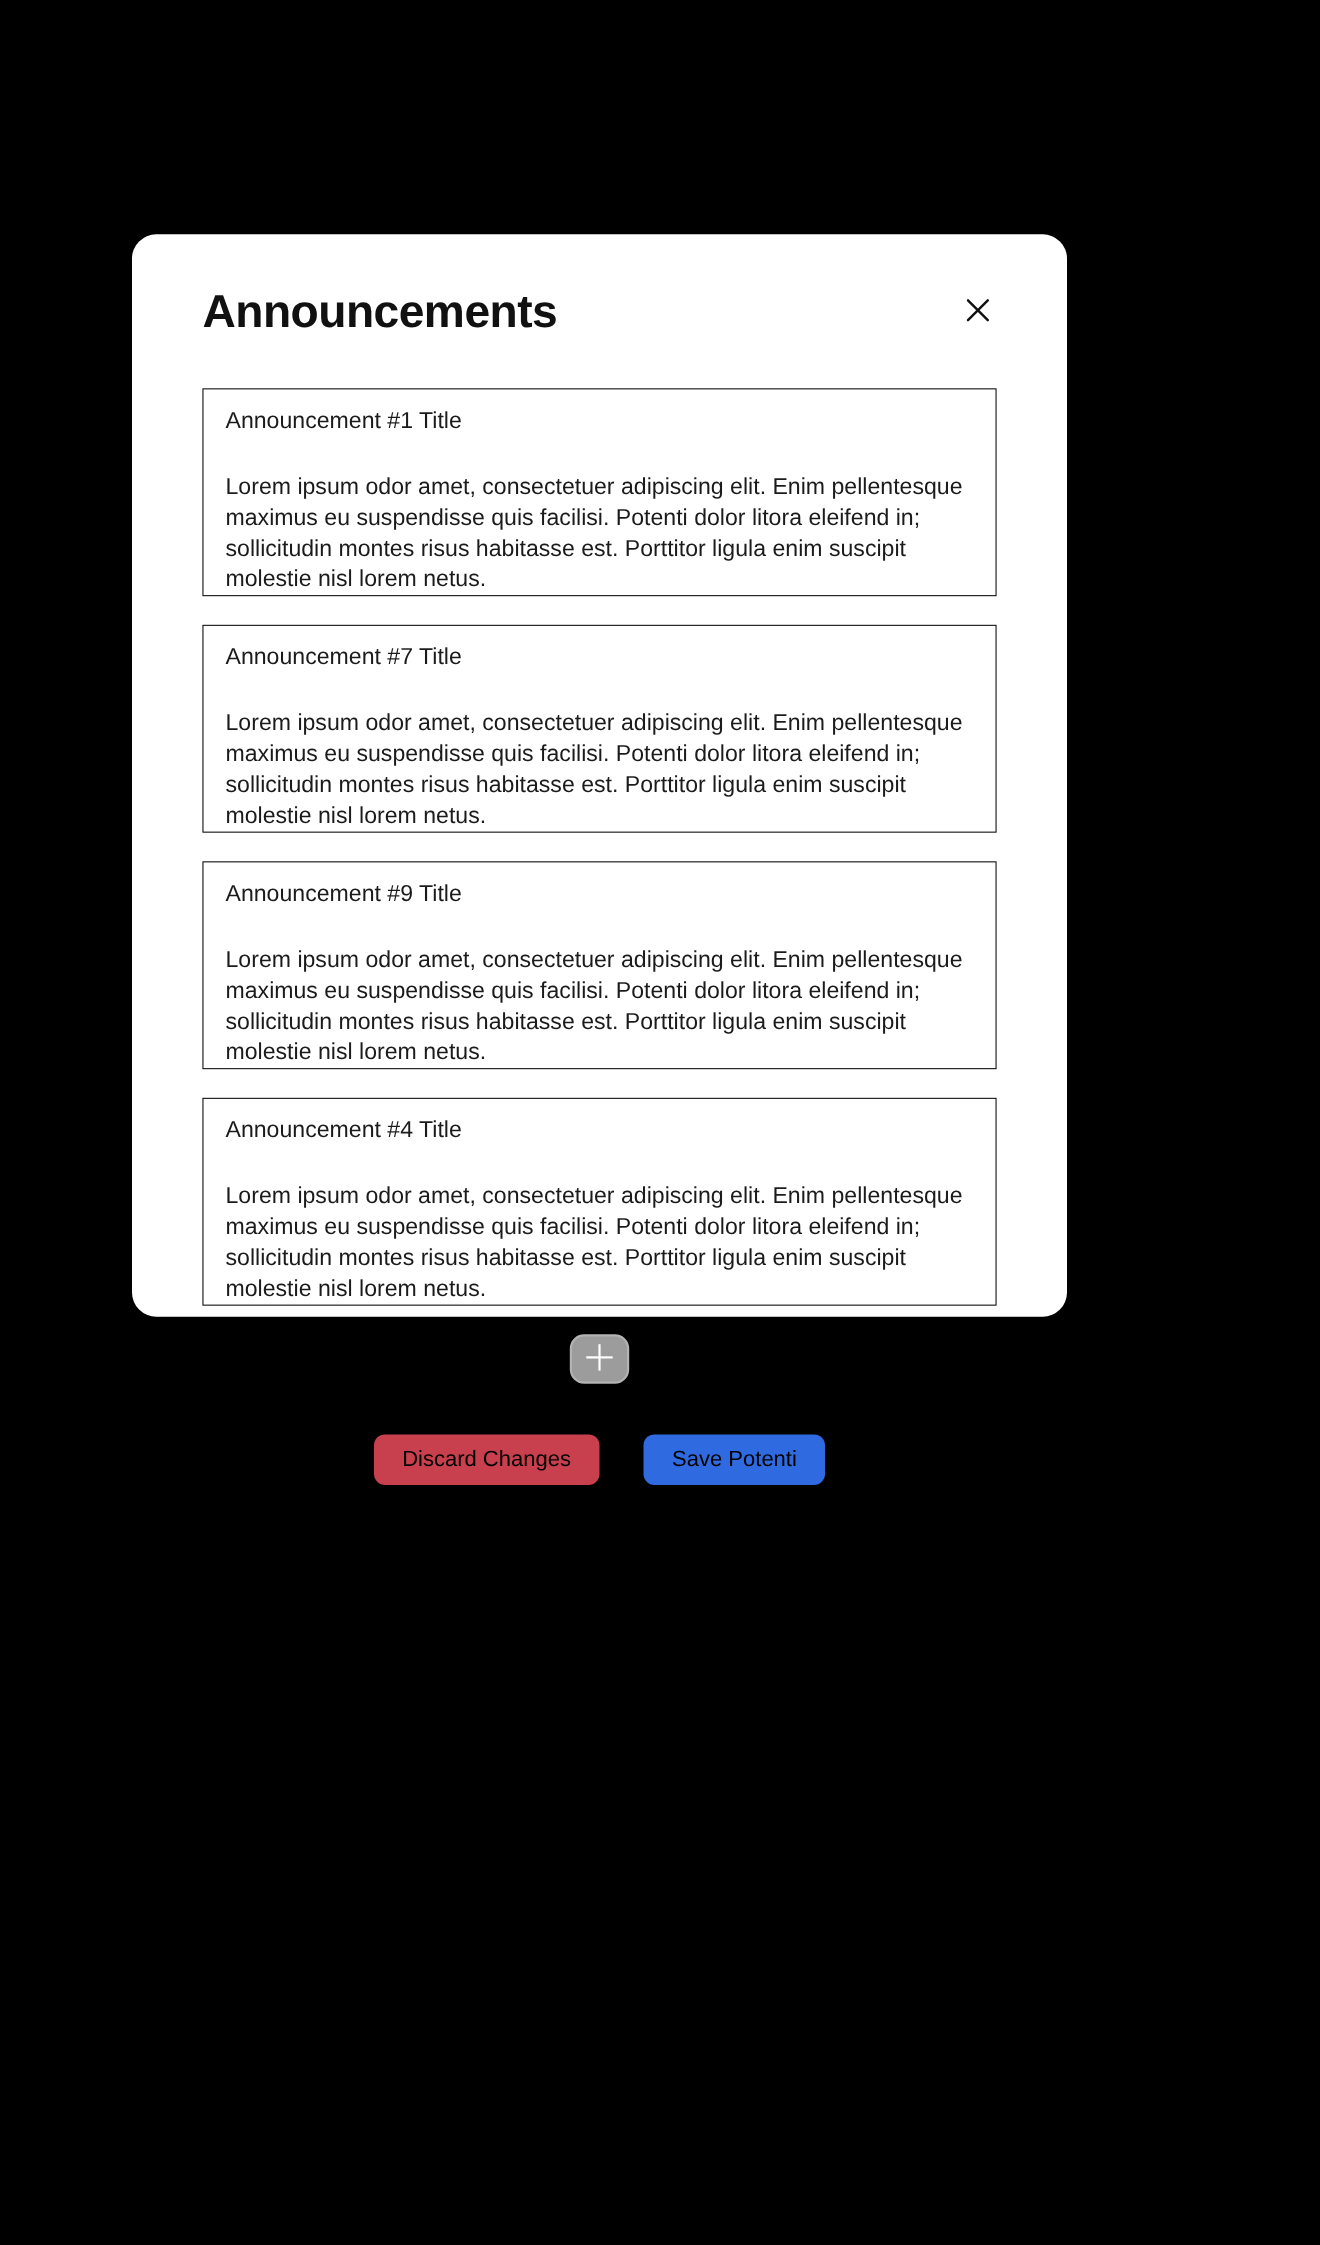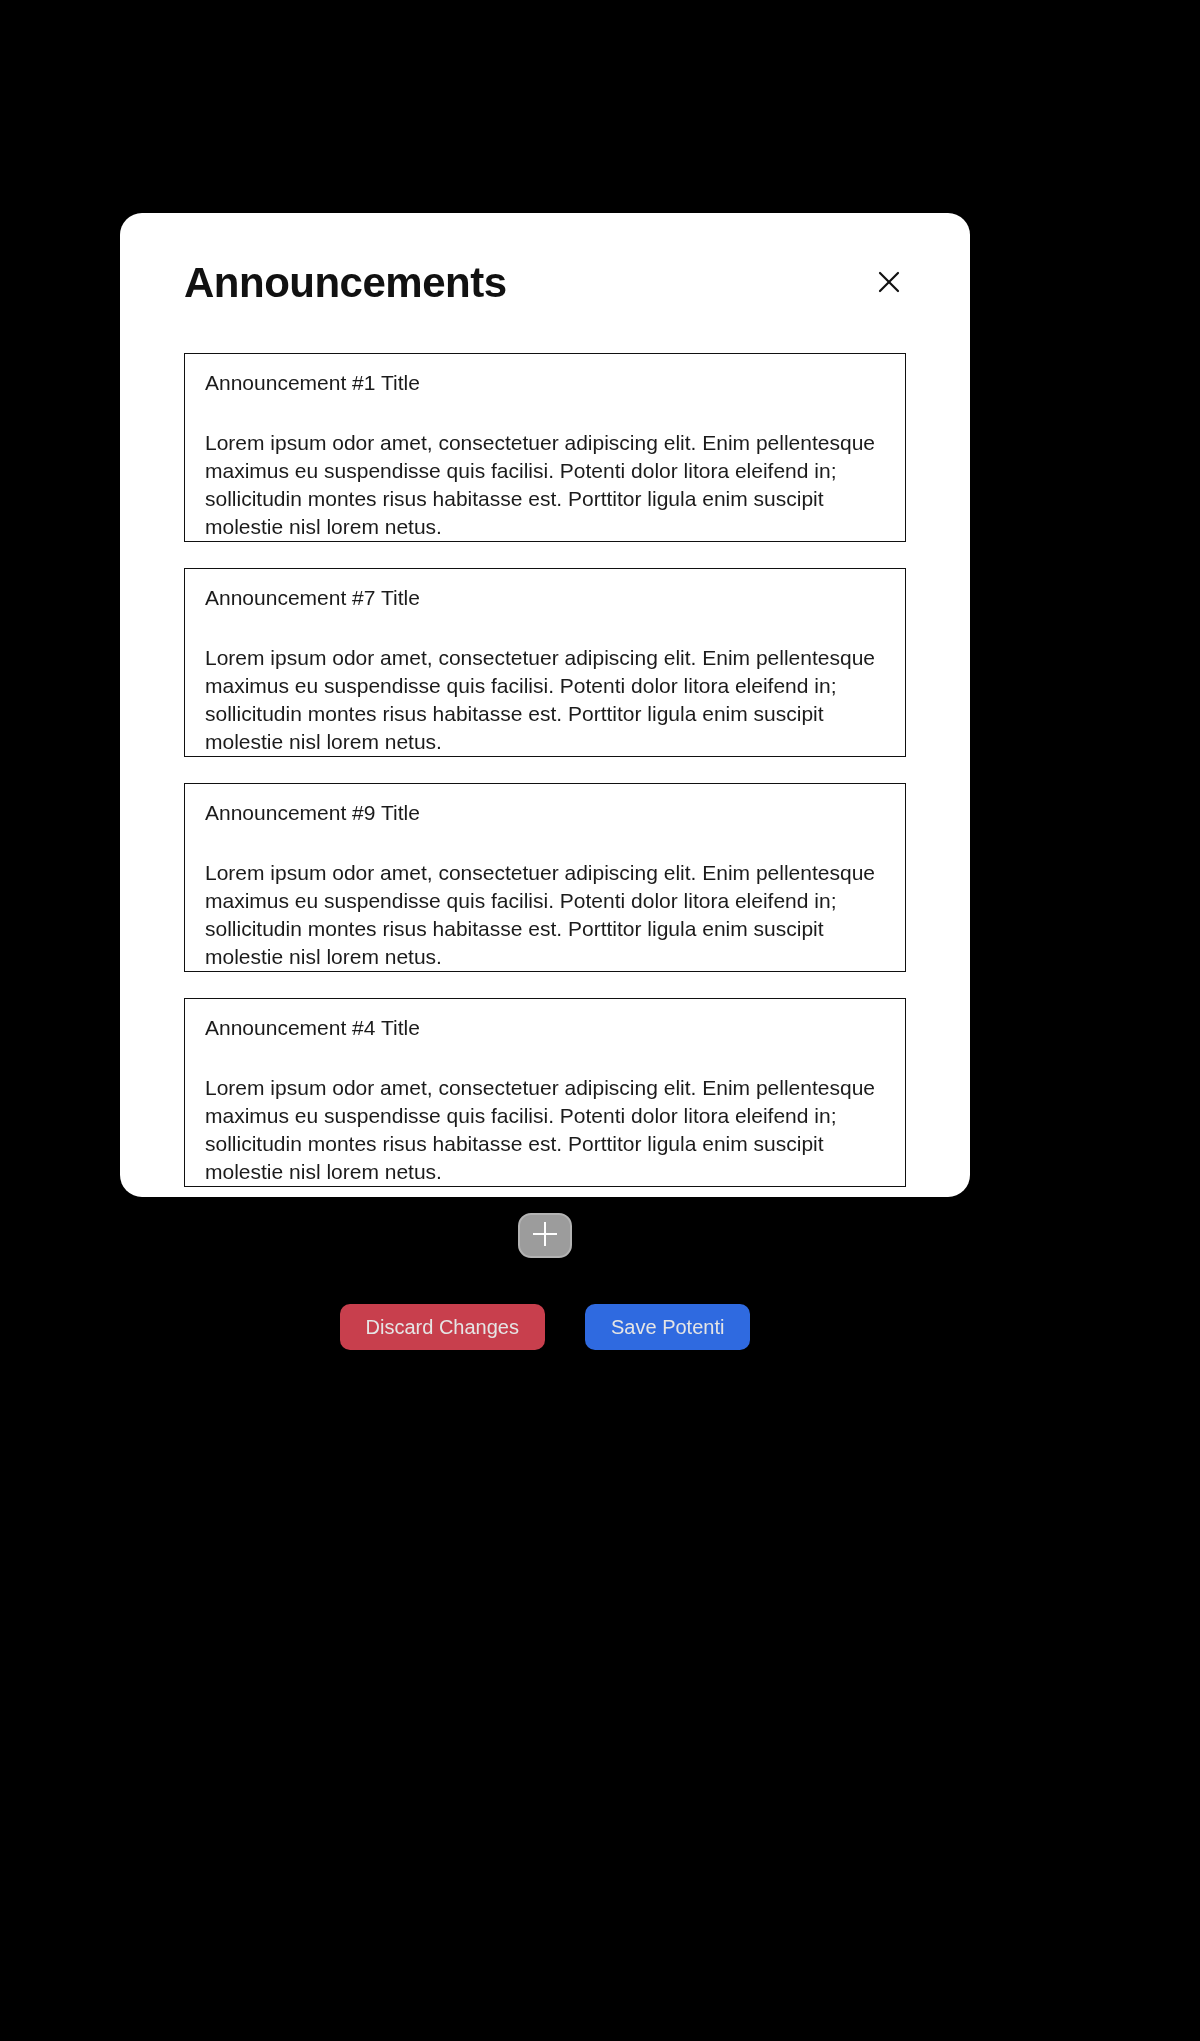--- a/index.html
+++ b/index.html
@@ -67,21 +67,21 @@
   }
   .actions {
     display: flex;
     justify-content: center;
     gap: 40px;
     margin-top: 46px;
   }
   .action-btn {
     border: none;
     border-radius: 10px;
-    color: #e5e5e5;
+    color: #000000;
     font-size: 20px;
     font-family: "Liberation Sans", sans-serif;
     padding: 12px 26px;
     cursor: pointer;
     line-height: 22px;
   }
   .discard-btn { background: #c83f4d; }
   .save-btn { background: #2f6ae0; }
 </style>
 </head>

